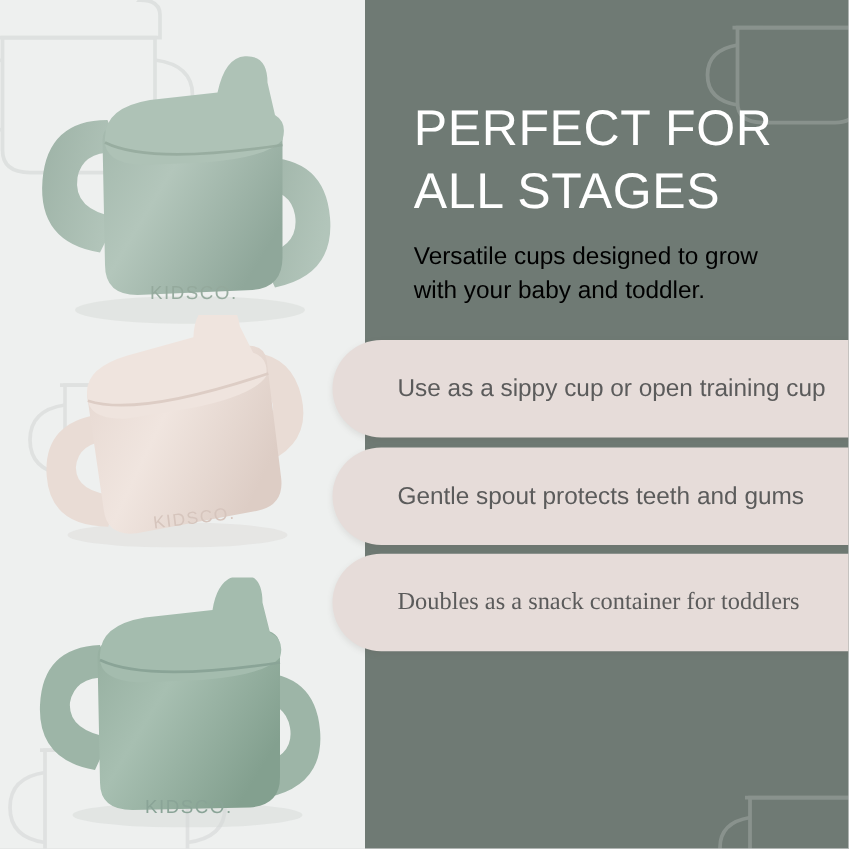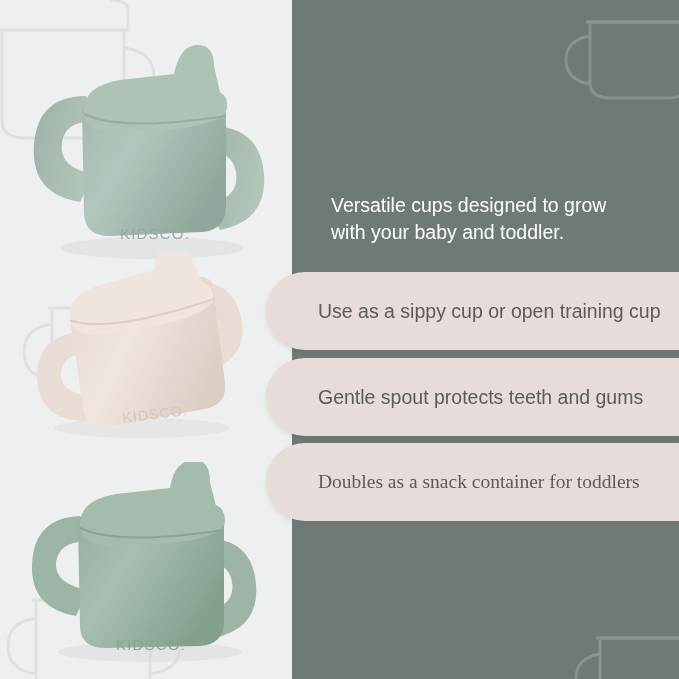--- a/index.html
+++ b/index.html
@@ -28,21 +28,21 @@
   .right-wm{position:absolute;opacity:.18;}
 
   .heading{
     position:absolute;left:39px;top:51px;width:330px;
     color:#ffffff;font-size:40px;line-height:50px;
     font-weight:300;letter-spacing:.5px;text-transform:uppercase;
     white-space:pre-line;
   }
   .subtitle{
     position:absolute;left:39px;top:172px;width:300px;
-    color:#ffffff;font-size:19.5px;line-height:27.5px;font-weight:400;
+    color:#000000;font-size:19.5px;line-height:27.5px;font-weight:400;
   }
 
   
   .pill{
     position:absolute;left:266px;width:413px;height:78px;
     background:#e6dcd9;
     border-top-left-radius:39px;border-bottom-left-radius:39px;
     border-top-right-radius:0;border-bottom-right-radius:0;
     box-shadow:0 2px 5px rgba(90,85,80,.13);
     display:flex;align-items:center;
@@ -183,20 +183,22 @@
 
     <svg class="right-wm" style="left:262px;top:590px;" width="180" height="150" viewBox="0 0 180 150">
       <g fill="none" stroke="#ffffff" stroke-width="3">
         <path d="M46 48 L46 110 Q46 128 66 128 L124 128 Q142 128 142 110 L142 48 Z"></path>
         <path d="M42 48 L146 48 L146 32 Q146 20 132 20 L148 2"></path>
         <path d="M46 64 Q22 68 22 88 Q22 108 46 112"></path>
         <path d="M142 64 Q166 68 166 88 Q166 108 142 112"></path>
       </g>
     </svg>
 
+    <h1 class="heading">PERFECT FOR
+ALL STAGES</h1>
 
     <p class="subtitle">Versatile cups designed to grow with your baby and toddler.</p>
   </div>
 
   <div class="pill" id="pill-0">
     <span class="pill-text">Use as a sippy cup or open training cup</span>
   </div>
   <div class="pill" id="pill-1">
     <span class="pill-text">Gentle spout protects teeth and gums</span>
   </div>

